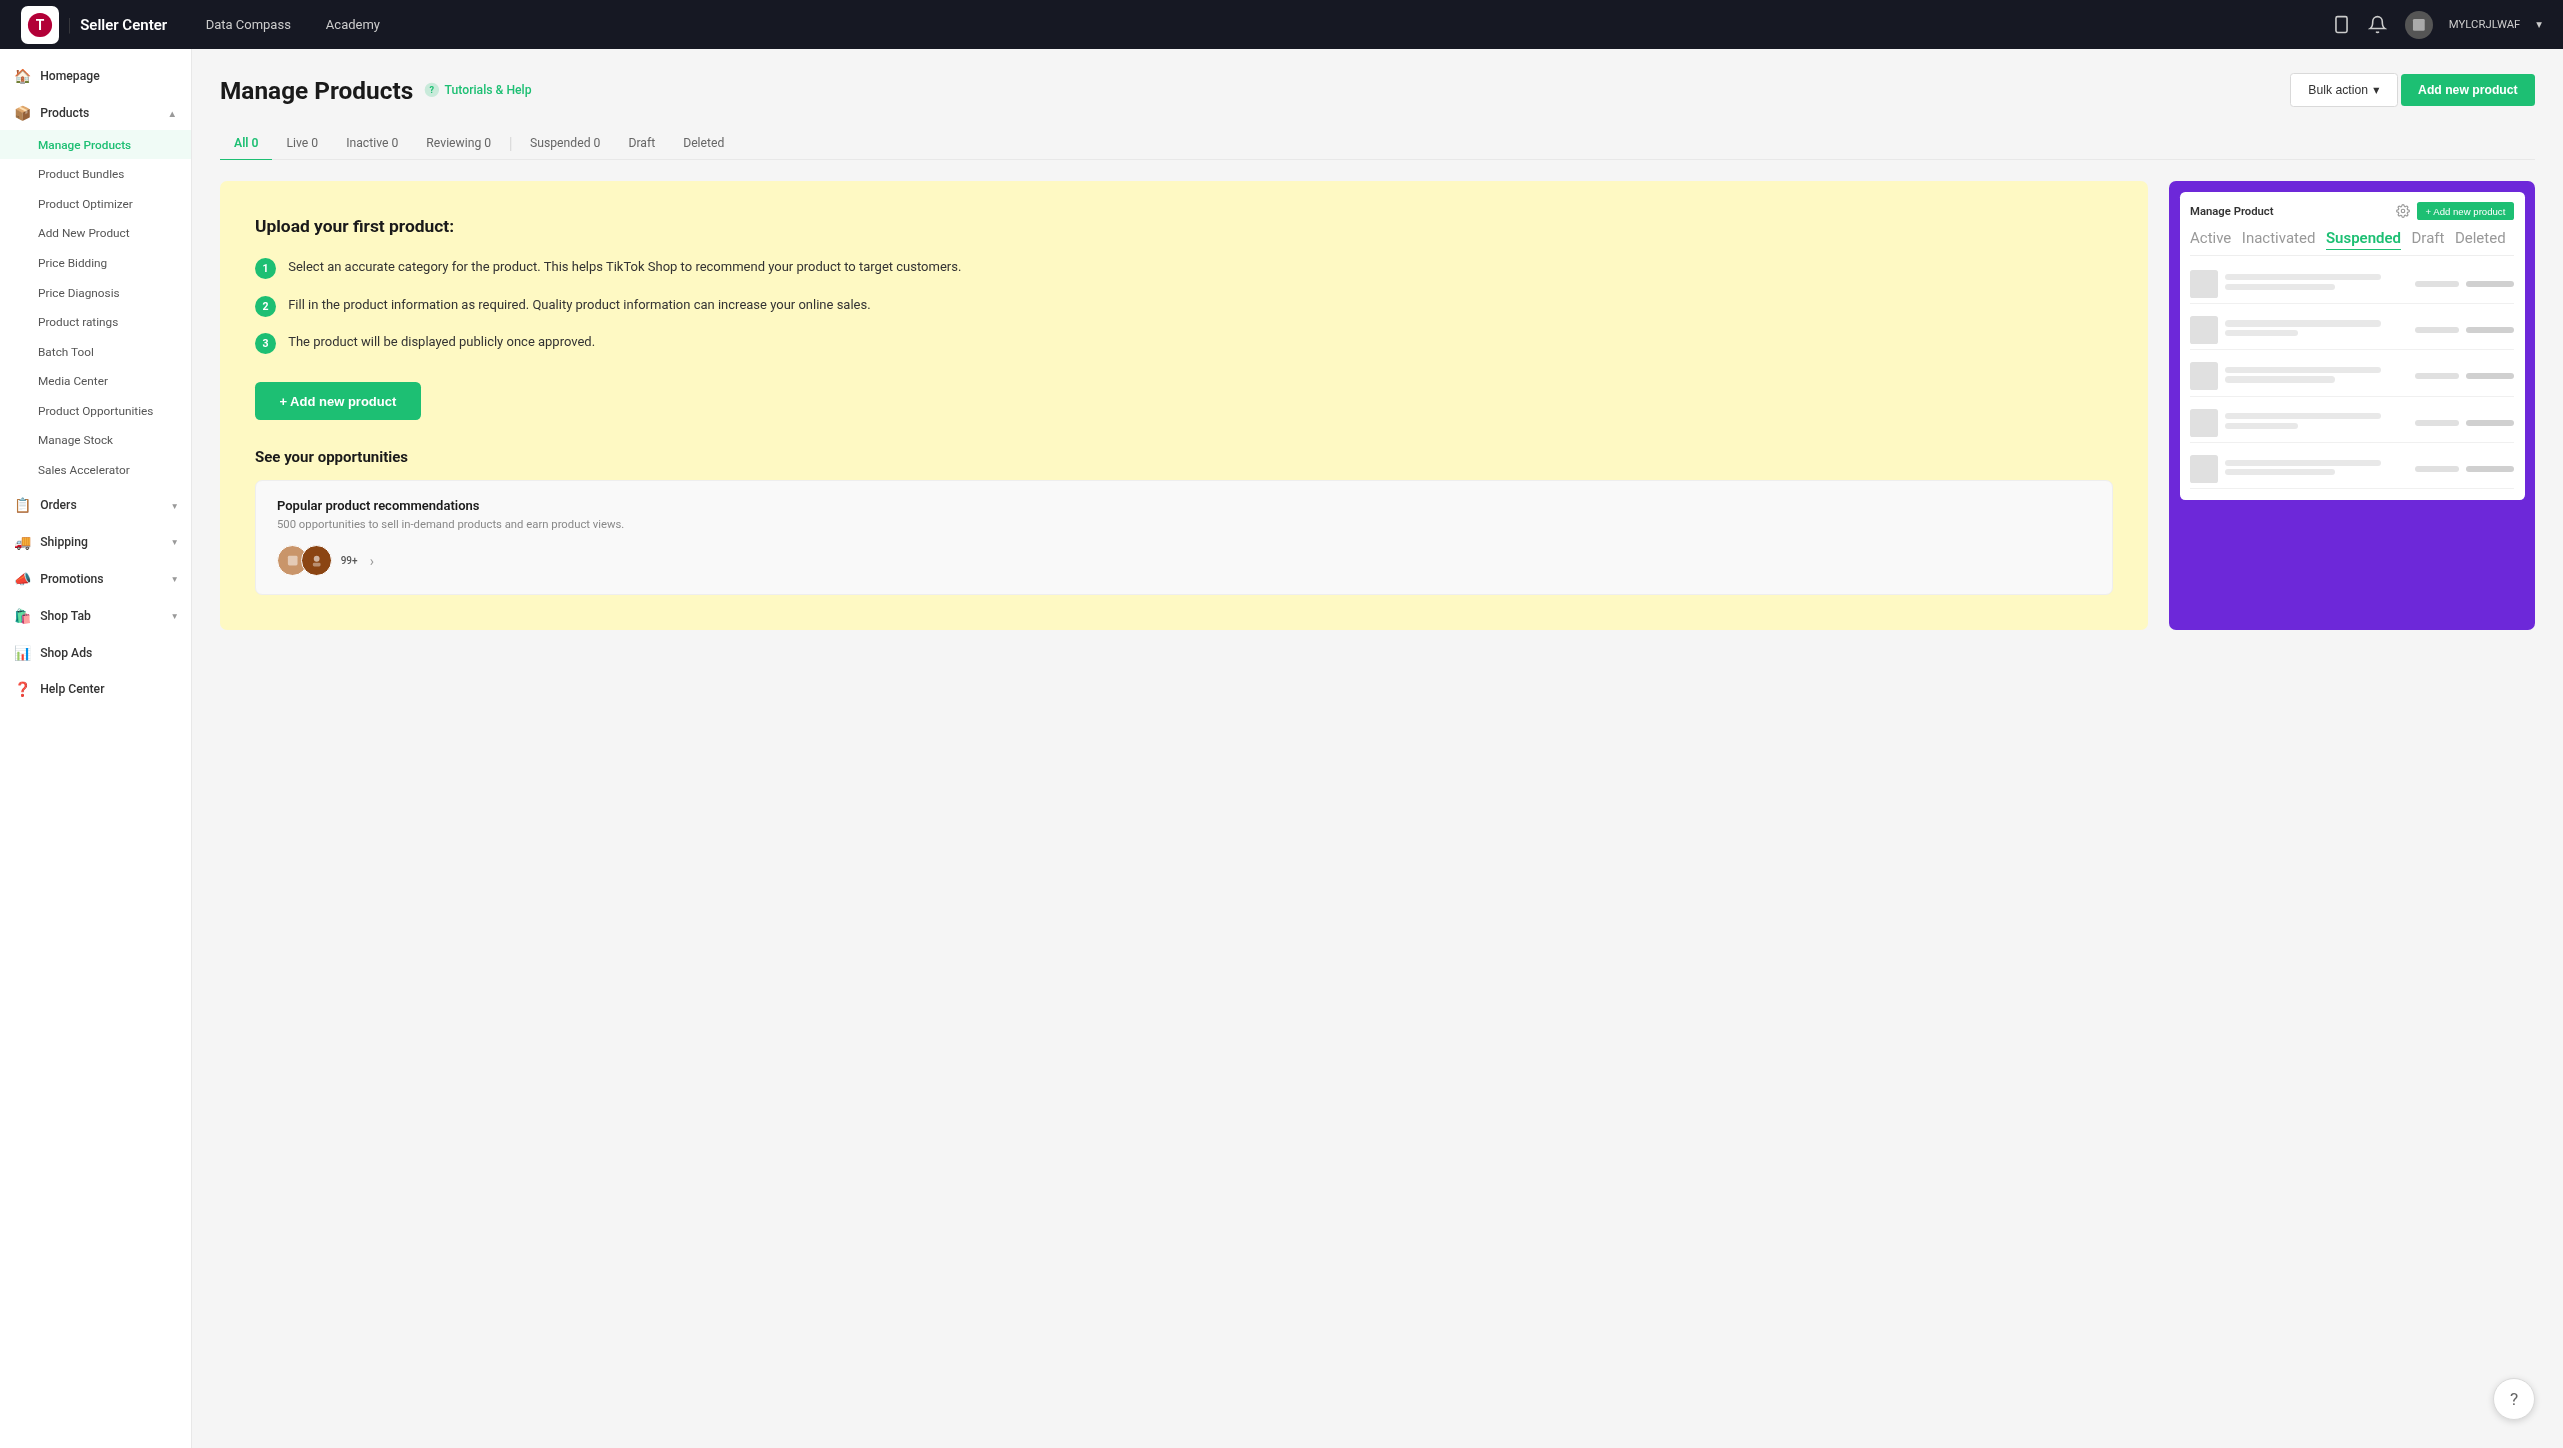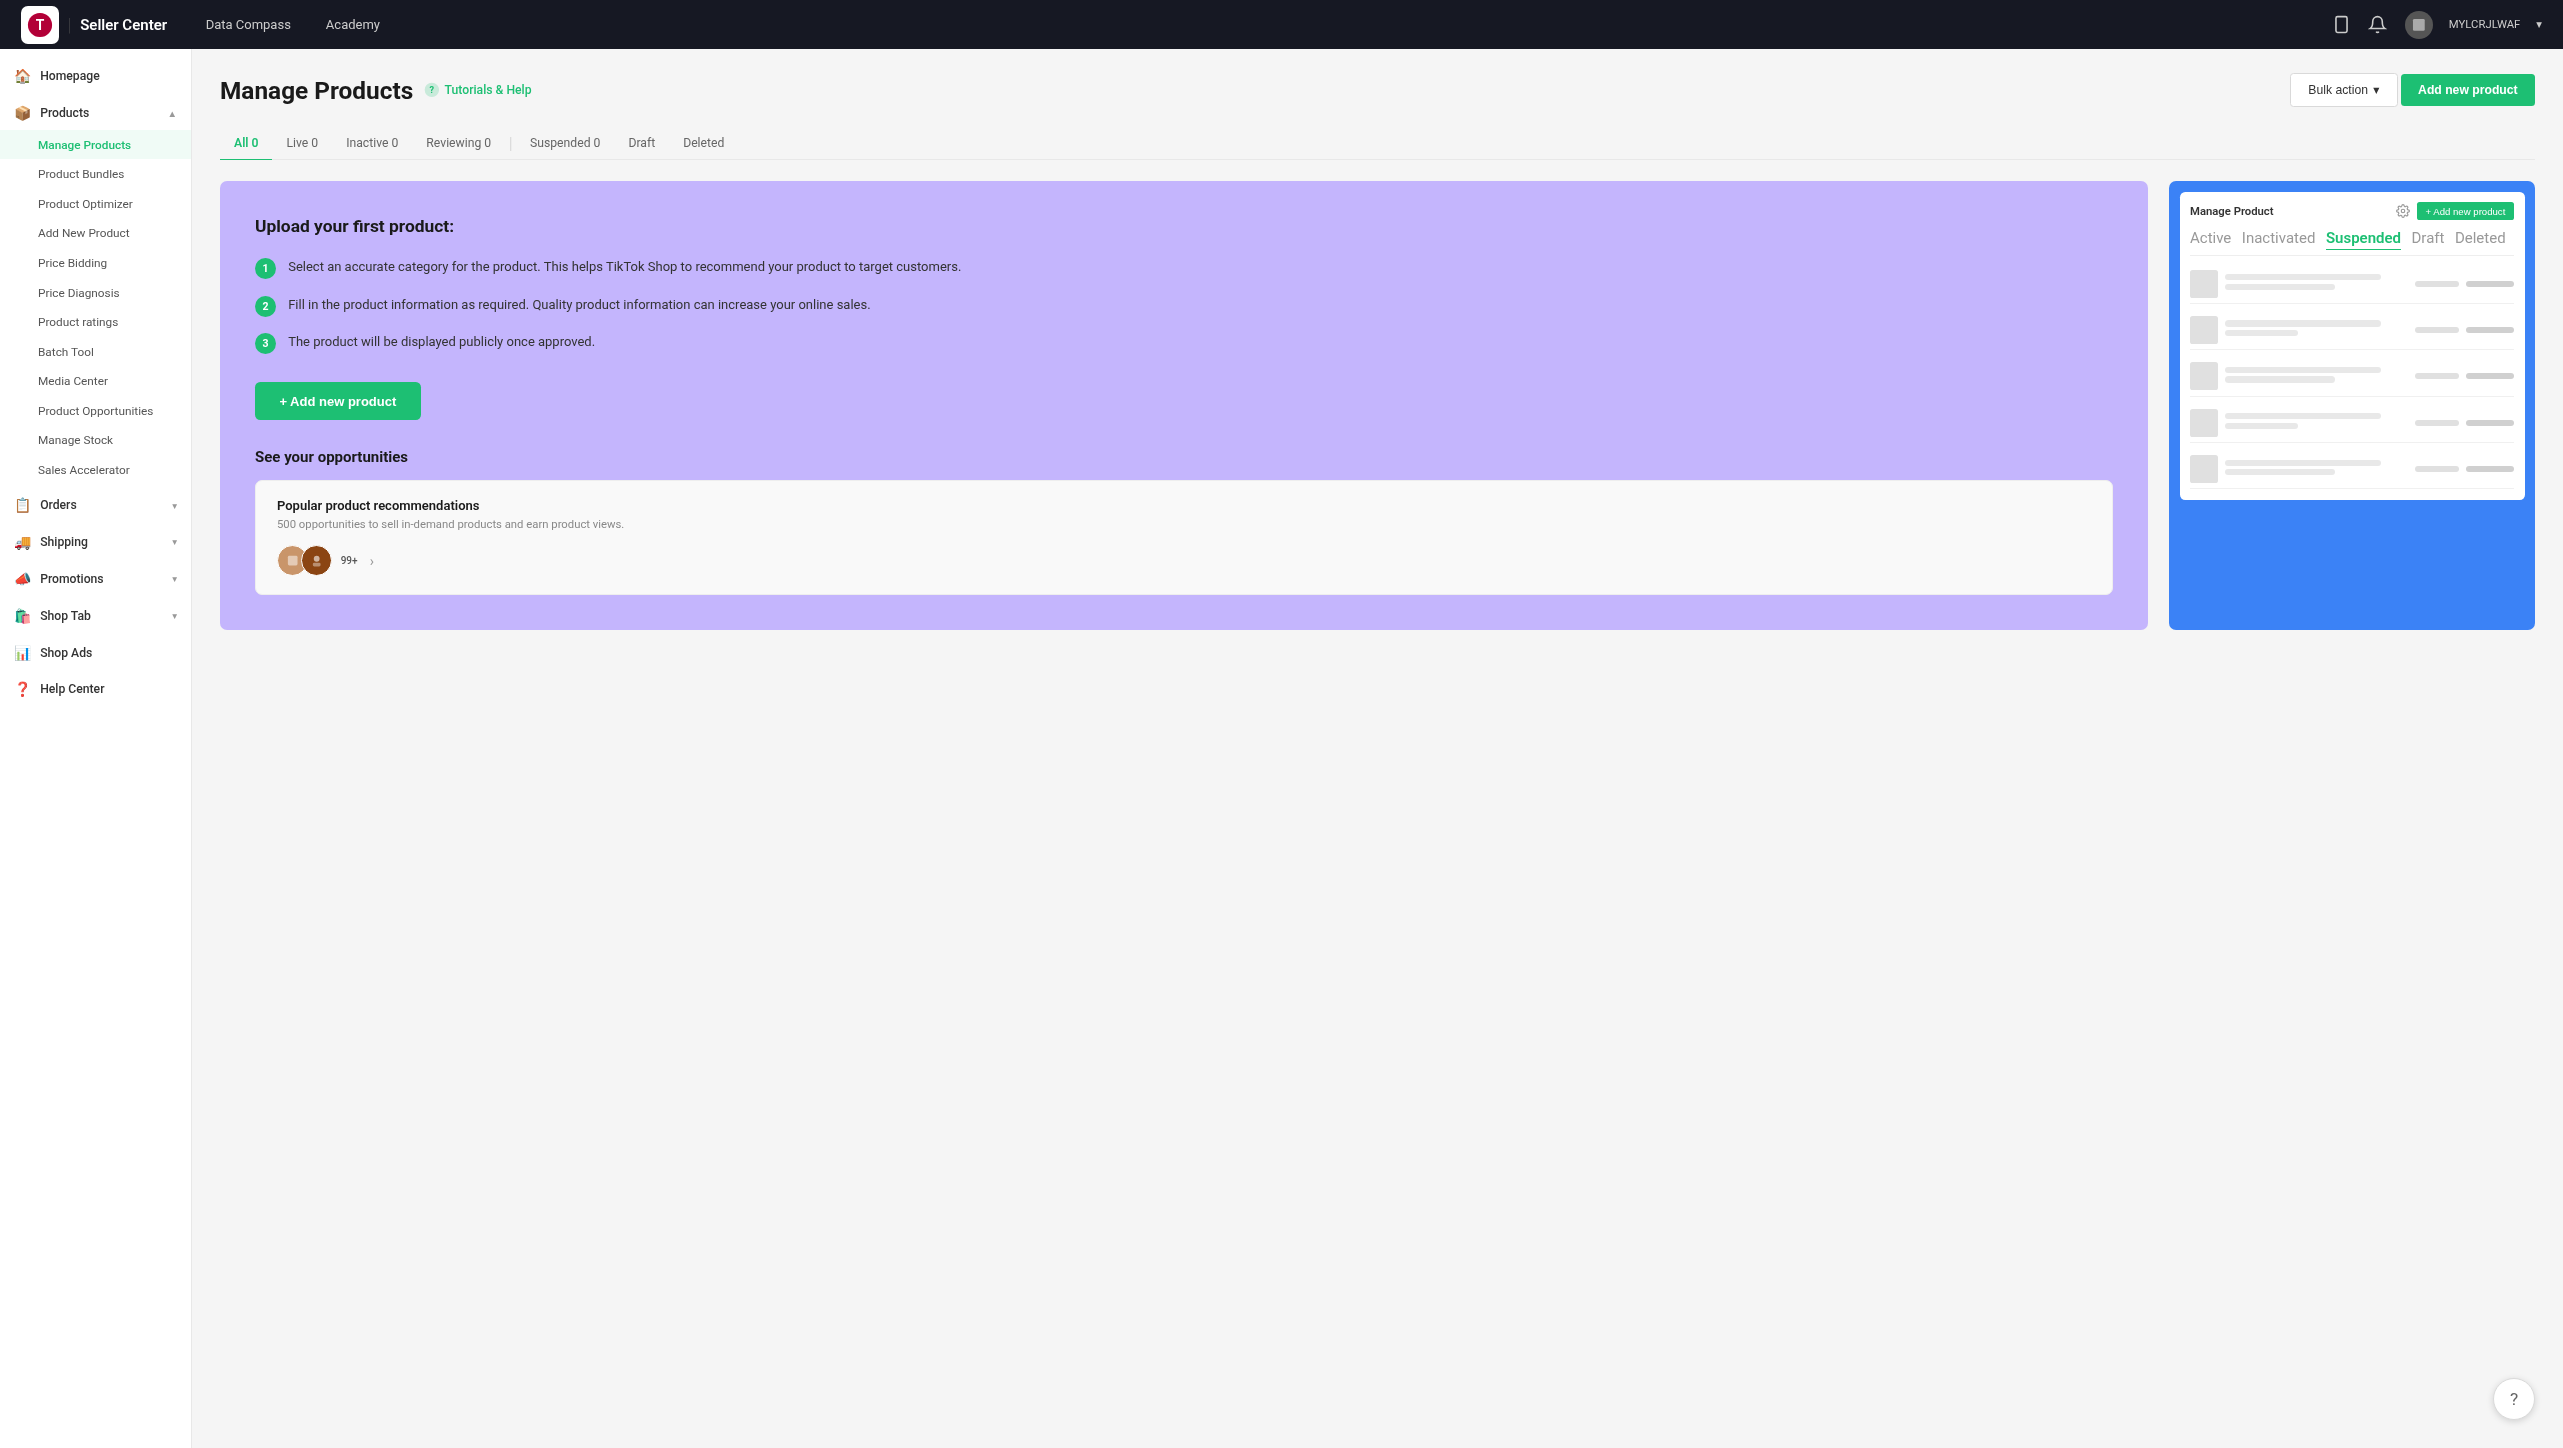--- a/index.html
+++ b/index.html
@@ -228,21 +228,21 @@
     }
 
     
     .content-area {
       display: flex;
       gap: 21px;
     }
 
     
     .upload-card {
-      background: #c4b5fd;
+      background: #fef9c3;
       border-radius: 7px;
       padding: 35px 35px;
       flex: 1;
       min-width: 0;
     }
     .upload-title {
       font-size: 17.4px;
       font-weight: 700;
       color: #1a1a1a;
       margin-bottom: 21px;
@@ -347,21 +347,21 @@
       margin-left: 3.5px;
       color: #999;
       font-size: 14px;
       cursor: pointer;
     }
 
     
     .preview-card {
       width: 366px;
       flex-shrink: 0;
-      background: #3b82f6;
+      background: #6d28d9;
       border-radius: 7px;
       overflow: hidden;
     }
     .preview-inner {
       background: #fff;
       margin: 10.5px;
       border-radius: 5.2px;
       padding: 10.5px;
     }
     .preview-top-bar {

